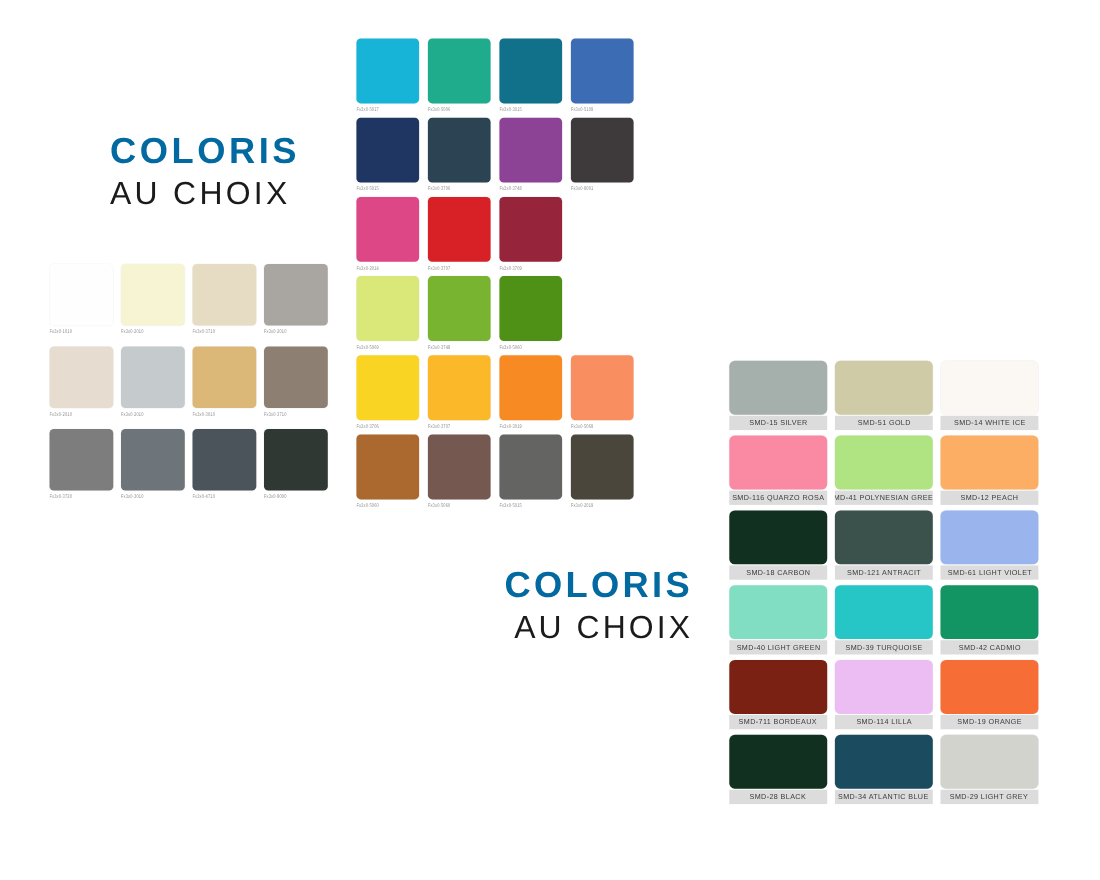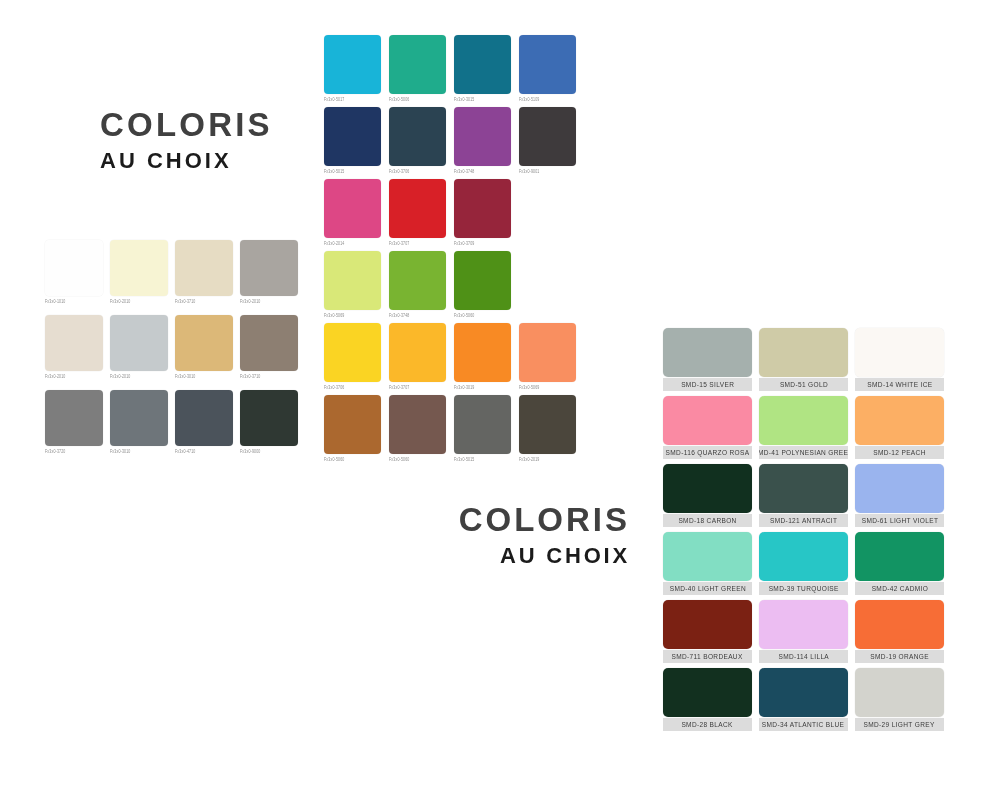--- a/index.html
+++ b/index.html
@@ -24,26 +24,27 @@
   .title-block {
     position: absolute;
     line-height: 1;
     color: #111111;
     user-select: none;
   }
   .title-main {
     font-size: 33px;
     font-weight: bold;
     letter-spacing: 3.2px;
-    color: #404040;
+    color: #0369a1;
     display: block;
+    margin-top: 12px;
   }
   .title-sub {
-    font-size: 22px;
-    font-weight: 700;
+    font-size: 29px;
+    font-weight: 400;
     letter-spacing: 3.0px;
     color: #1b1b1b;
     display: block;
     margin-top: 9px;
   }
   #title-left { left: 100px; top: 108px; text-align: left; }
   #title-right { left: 330px; top: 503px; width: 300px; text-align: right; }
   #title-right .title-main { letter-spacing: 3.0px; }
   #title-right .title-sub { letter-spacing: 2.8px; }
 

